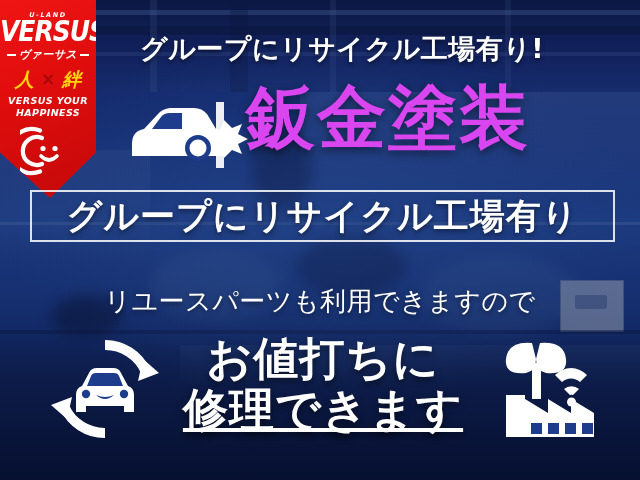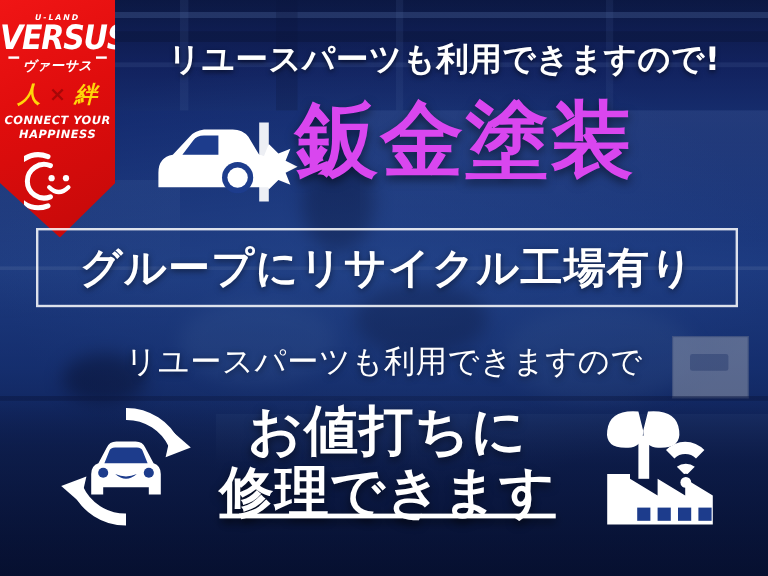--- a/index.html
+++ b/index.html
@@ -49,21 +49,21 @@
   .uland{
     margin-top:11px;color:#fff;font-size:6.5px;font-weight:bold;
     letter-spacing:1.6px;
   }
   .versus{
     color:#fff;font-size:25px;font-weight:bold;letter-spacing:-1px;
     line-height:1;margin-top:0px;
     font-family:"DejaVu Sans","Liberation Sans",sans-serif;
     transform:scaleY(1.12);
   }
-  .vsrow{display:flex;justify-content:center;gap:3px;margin-top:3px;padding:0 7px;}
+  .vsrow{display:flex;align-items:center;justify-content:center;gap:3px;margin-top:3px;padding:0 7px;}
   .vsrow .bar{flex:1;height:2px;background:#fff;}
   .vsrow .kana{color:#fff;font-size:11px;font-weight:bold;letter-spacing:.5px;white-space:nowrap;}
   .hito{
     margin-top:8px;display:flex;align-items:center;justify-content:center;gap:7px;
     font-size:19px;font-weight:bold;color:#ffd60a;line-height:1;
   }
   .hito .x{color:#a60808;font-size:17px;}
   .connect{
     margin-top:6px;color:#fff;font-size:9.5px;font-weight:bold;
     line-height:1.25;letter-spacing:.4px;
@@ -78,21 +78,21 @@
     text-shadow:0 2px 4px rgba(0,0,0,.55);white-space:nowrap;
   }
   .hero{
     position:absolute;left:246px;top:83px;
     color:#d946ef;font-size:69px;font-weight:bold;letter-spacing:2px;
     line-height:1;text-shadow:0 3px 8px rgba(0,0,0,.5);white-space:nowrap;
   }
   .crash{position:absolute;left:128px;top:98px;width:122px;height:72px;}
 
   .boxed{
-    position:absolute;left:30px;top:190px;width:585px;height:66px;
+    position:absolute;left:30px;top:190px;width:585px;height:52px;
     border:2px solid rgba(255,255,255,.85);
     display:flex;align-items:center;justify-content:center;
     box-sizing:border-box;
   }
   .boxed span{
     color:#fff;font-size:35px;font-weight:bold;letter-spacing:1px;
     text-shadow:0 2px 5px rgba(0,0,0,.5);white-space:nowrap;
   }
   .t-reuse{
     position:absolute;left:0;top:284px;width:640px;text-align:center;
@@ -154,37 +154,37 @@
       <span class="bar"></span>
       <span class="kana">ヴァーサス</span>
       <span class="bar"></span>
     </div>
     <div class="hito">
       <span>人</span>
       <span class="x">×</span>
       <span>絆</span>
     </div>
     <div class="connect">
-      <div>CONNECT YOUR</div>
+      <div>VERSUS YOUR</div>
       <div>HAPPINESS</div>
     </div>
     <div class="cmark">
       <svg viewBox="0 0 56 56" width="56" height="56">
         <g fill="none" stroke="#fff" stroke-linecap="round">
           <path d="M20 7.5 A22 22 0 1 0 20 48.5" stroke-width="4.2"></path>
           <path d="M22 15 A14 14 0 1 0 22 41" stroke-width="4.2"></path>
         </g>
         <circle cx="23" cy="25.5" r="2.6" fill="#fff"></circle>
         <circle cx="35" cy="25.5" r="2.6" fill="#fff"></circle>
         <path d="M21 33 Q29 41 37 33" stroke="#fff" stroke-width="3.6" fill="none" stroke-linecap="round"></path>
       </svg>
     </div>
   </div>
 
-  <div class="t-top">リユースパーツも利用できますので!</div>
+  <div class="t-top">グループにリサイクル工場有り!</div>
 
   <div class="crash">
     <svg viewBox="0 0 122 72" width="122" height="72">
       <g fill="#ffffff">
         <path d="M4 46 Q4 33 16 31 L30 16 Q34 11 42 10 L66 10 Q74 10 79 16 L88 31 Q96 33 96 45 L96 58 L4 58 Z"></path>
         <path d="M88 4 L96 4 L96 70 L88 70 Z" opacity=".92"></path>
         <path d="M96 22 L104 30 L114 26 L110 36 L120 41 L110 46 L114 56 L104 52 L96 60 L92 50 L84 52 L88 41 L84 30 L92 32 Z"></path>
       </g>
       <g fill="#1d3c8c">
         <path d="M33 19 Q36 15 42 15 L54 15 L54 31 L24 31 Z"></path>

